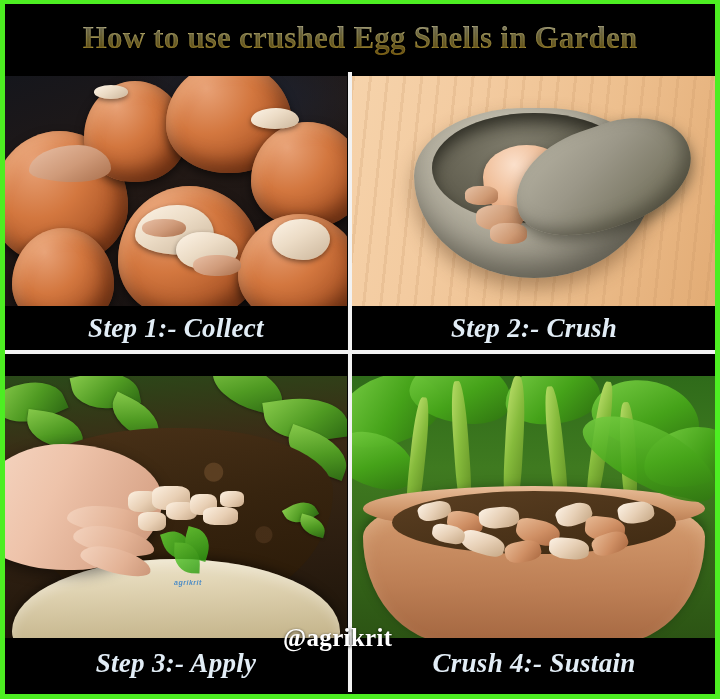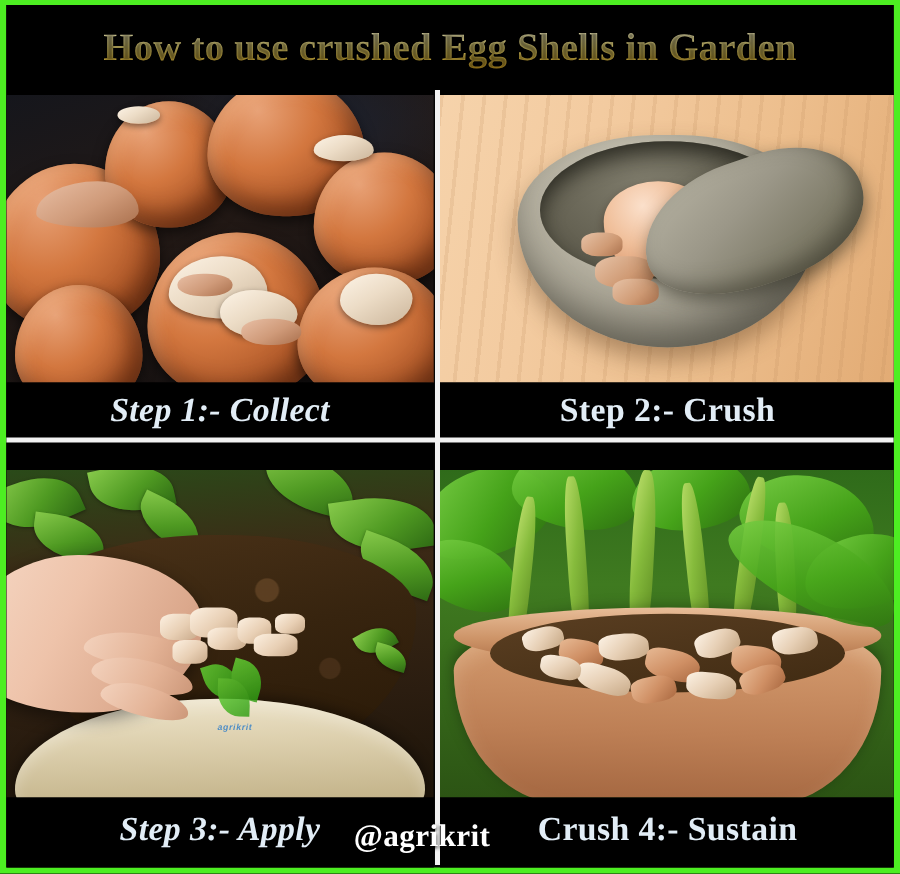--- a/index.html
+++ b/index.html
@@ -65,21 +65,21 @@
     height: 626px;
   }
   .cell {
     position: absolute;
     background: #000;
     overflow: hidden;
   }
   .cell.r1 { top: 0; height: 278px; }
   .cell.r2 { top: 282px; height: 344px; }
   .cell.c1 { left: 0; width: 342px; font-style: italic; }
-  .cell.c2 { left: 347px; width: 364px; }
+  .cell.c2 { left: 347px; width: 364px; font-style: italic; }
 
   .photo {
     position: absolute;
     left: 0;
     width: 100%;
     overflow: hidden;
   }
   .cell.r1 .photo { top: 4px; height: 230px; }
   .cell.r2 .photo { top: 22px; height: 262px; }
   .cell.r2.c2 .photo { top: 22px; height: 262px; }
@@ -129,21 +129,20 @@
     position: absolute;
     left: 278px;
     top: 620px;
     font-family: "Liberation Serif", serif;
     font-weight: bold;
     font-size: 25px;
     color: #ffffff;
     letter-spacing: 0.3px;
     text-shadow: 0 1px 3px rgba(0,0,0,0.9);
     z-index: 6;
-    margin-top: 32px;
   }
 
   
   .p1 { background:
       radial-gradient(ellipse 55% 42% at 72% 10%, #1c2230 0%, rgba(12,14,20,0) 70%),
       linear-gradient(160deg, #15161c 0%, #241a16 40%, #120f10 100%);
   }
   .egg {
     position: absolute;
     border-radius: 50% 50% 48% 48% / 56% 56% 44% 44%;

